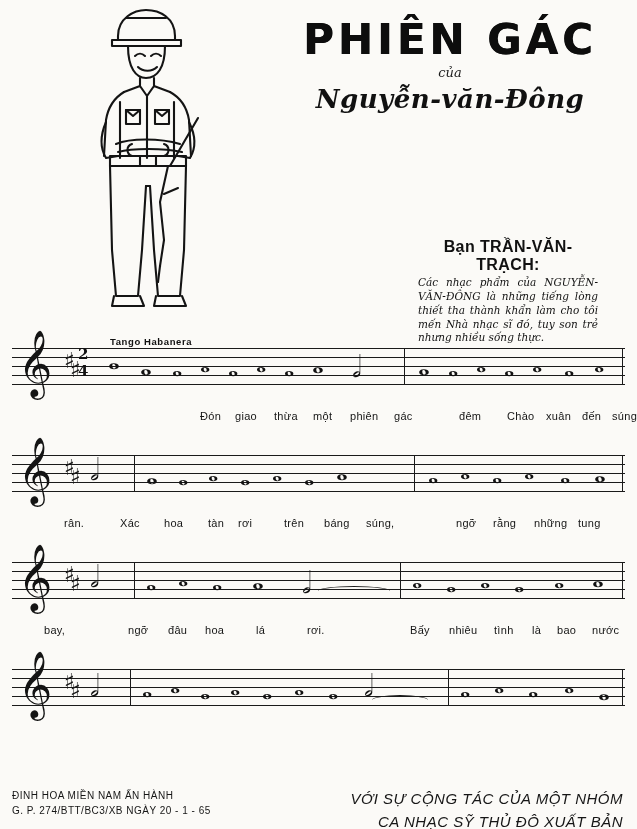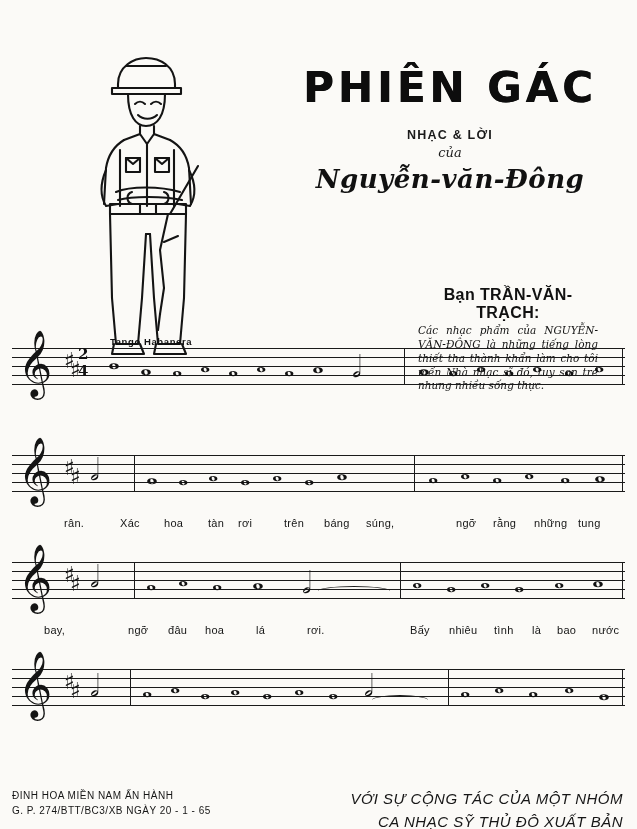--- a/index.html
+++ b/index.html
@@ -22,21 +22,20 @@
     inset: 0;
     background: #fbfaf7;
   }
 
   
   .header {
     position: absolute;
     left: 0; top: 0;
     width: 555px;
     height: 330px;
-    margin-top: 48px;
   }
 
   
   .soldier {
     position: absolute;
     left: 60px;
     top: 6px;
     width: 170px;
     height: 310px;
   }
@@ -301,21 +300,20 @@
 
         <path d="M138 112 L110 160"></path>
         <path d="M108 160 L100 196 L104 234 L100 260"></path>
         <path d="M100 260 L98 276"></path>
         <path d="M104 188 L118 182"></path>
       </g>
     </svg>
 
     <div class="title-block">
       <h1 class="title-main">PHIÊN GÁC</h1>
-      <div class="credit-line">NHẠC &amp; LỜI</div>
       <div class="credit-cua">của</div>
       <div class="composer">Nguyễn-văn-Đông</div>
     </div>
 
     <div class="dedication">
       <div class="dedication-title">Bạn TRẦN-VĂN-TRẠCH:</div>
       <div class="dedication-body">Các nhạc phẩm của NGUYỄN-VĂN-ĐÔNG là những tiếng lòng thiết tha thành khẩn làm cho tôi mến Nhà nhạc sĩ đó, tuy son trẻ nhưng nhiều sống thực.</div>
     </div>
   </div>
 
@@ -347,20 +345,33 @@
       <div class="barline" style="left:392px"></div>
       <div class="note" style="left:406px; top:2px">𝅝</div>
       <div class="note small" style="left:436px; top:6px">𝅝</div>
       <div class="note small" style="left:464px; top:2px">𝅝</div>
       <div class="note small" style="left:492px; top:6px">𝅝</div>
       <div class="note small" style="left:520px; top:2px">𝅝</div>
       <div class="note small" style="left:552px; top:6px">𝅝</div>
       <div class="note small" style="left:582px; top:2px">𝅝</div>
       <div class="barline end" style="left:610px"></div>
     </div>
+    <div class="lyric-row">
+      <span class="lyric" style="left:188px">Đón</span>
+      <span class="lyric" style="left:223px">giao</span>
+      <span class="lyric" style="left:262px">thừa</span>
+      <span class="lyric" style="left:301px">một</span>
+      <span class="lyric" style="left:338px">phiên</span>
+      <span class="lyric" style="left:382px">gác</span>
+      <span class="lyric" style="left:447px">đêm</span>
+      <span class="lyric" style="left:495px">Chào</span>
+      <span class="lyric" style="left:534px">xuân</span>
+      <span class="lyric" style="left:570px">đến</span>
+      <span class="lyric" style="left:600px">súng</span>
+    </div>
   </div>
 
   <div class="system s2">
     <div class="staff">
       <div class="line l0"></div>
         <div class="line l1"></div>
         <div class="line l2"></div>
         <div class="line l3"></div>
         <div class="line l4"></div>
       <div class="clef">𝄞</div>

